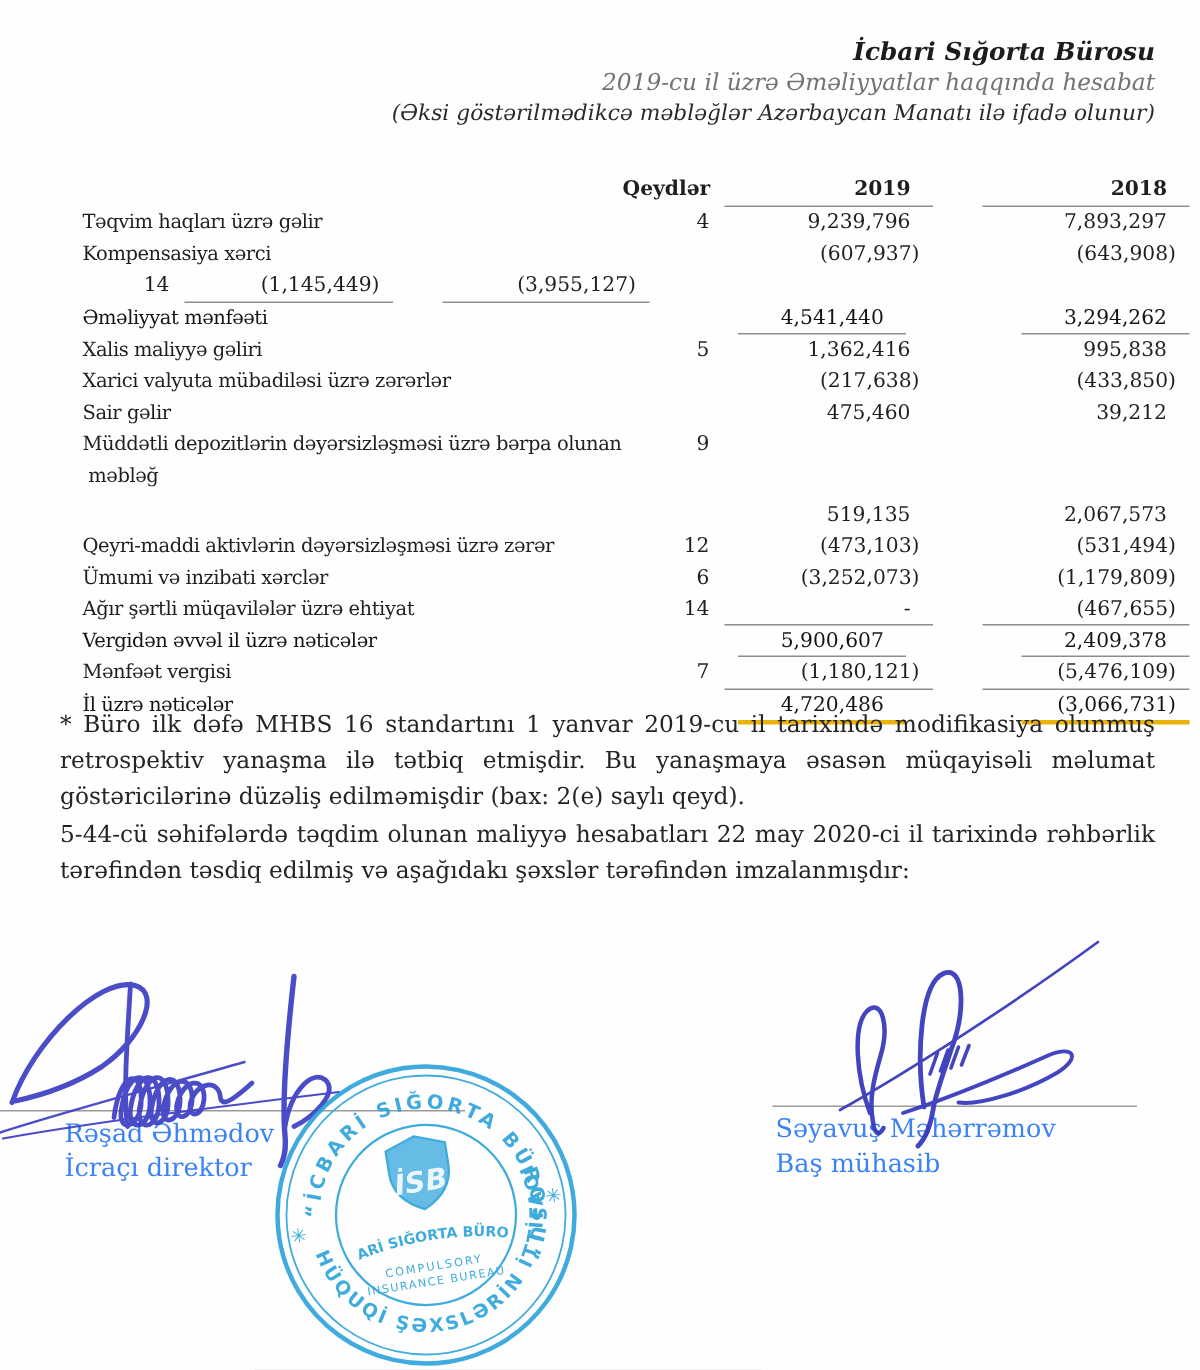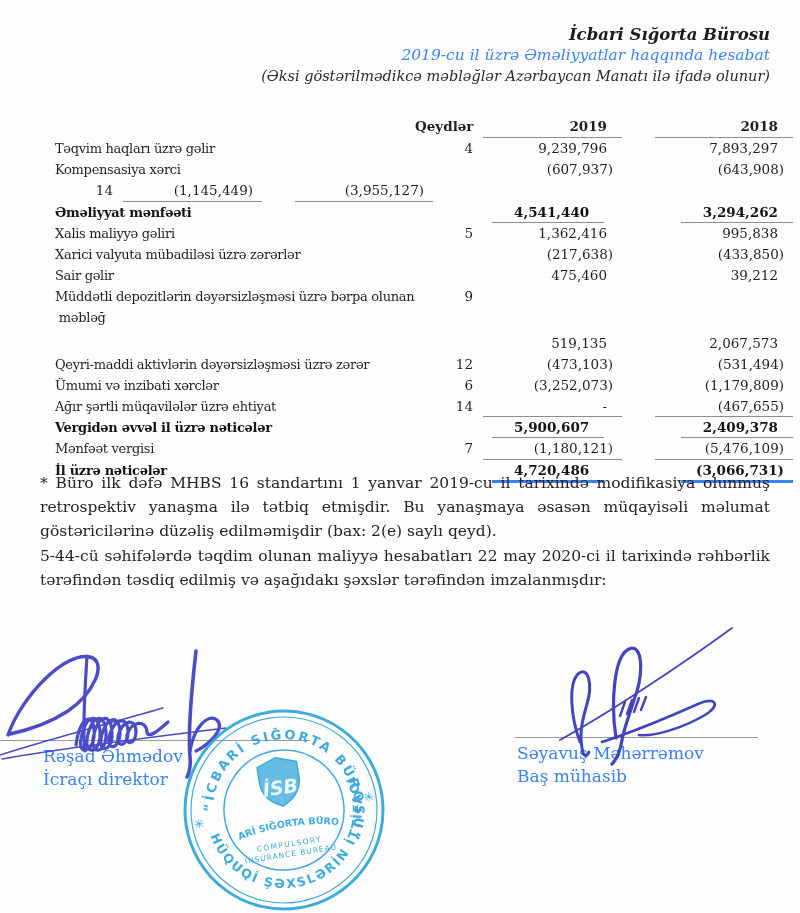--- a/index.html
+++ b/index.html
@@ -5,36 +5,36 @@
   html,body { margin:0; padding:0; background:#e8e8e8; }
   .page {
     position:relative; width:800px; height:913px; margin:0 auto;
     background:#fefefe; overflow:hidden;
     font-family:"DejaVu Serif","Liberation Serif",serif;
     color:#222;
   }
   
   .doc-header { position:absolute; top:24px; right:30px; text-align:right; line-height:21px; }
   .doc-header .org   { font-size:16.5px; font-weight:bold; font-style:italic; color:#1c1c1c; }
-  .doc-header .subtitle { font-size:15.5px; font-style:italic; color:#3b82f6; }
+  .doc-header .subtitle { font-size:15.5px; font-style:italic; color:#737373; }
   .doc-header .note  { font-size:14.5px; font-style:italic; color:#2a2a2a; }
   
   .fin-table { position:absolute; top:115px; left:55px; width:738px; font-size:13.5px; color:#1f1f1f; }
   .t-row { display:flex; align-items:baseline; min-height:20.2px; line-height:20.2px; }
   .c-label { width:360px; white-space:pre; letter-spacing:-0.3px; font-size:13px; }
   .c-note  { width:58px; text-align:right; }
   .c-y1    { width:139px; margin-left:10px; text-align:right; }
   .c-y2    { width:138px; margin-left:33px; text-align:right; }
   .c-y1 span, .c-y2 span { display:inline-block; margin-right:15px; }
   .c-y1 span.neg, .c-y2 span.neg { margin-right:9px; }
   .t-head { min-height:22px; line-height:22px; font-weight:bold; }
   .t-head .c-y1, .t-head .c-y2 { border-bottom:1.5px solid #8d8d8d; }
-  .t-row.bold { font-weight:bold; color:#141414;gap:44px; }
+  .t-row.bold { font-weight:normal; color:#141414;gap:44px; }
   .t-row.rule-line  .c-y1, .t-row.rule-line  .c-y2 { border-bottom:1.5px solid #8d8d8d; }
-  .t-row.rule-thick .c-y1, .t-row.rule-thick .c-y2 { border-bottom:3px solid #3b82f6; }
+  .t-row.rule-thick .c-y1, .t-row.rule-thick .c-y2 { border-bottom:3px solid #eab308; }
   .t-row.two { min-height:40.4px; }
   .t-row.two .c-label { line-height:20.2px; }
   .t-row.two .c-y1, .t-row.two .c-y2 { align-self:flex-end;margin-top:47px; }
   
   .fnote { position:absolute; left:40px; width:730px; font-size:15.5px; line-height:24px; text-align:justify; color:#242424; }
   #fnote1 { top:455px; }
   #fnote2 { top:528px; }
   
   .sig-line { position:absolute; height:0; border-top:1.2px solid #9a9a9a; }
   #sig-line-left  { top:740px; left:0;   width:310px; }

